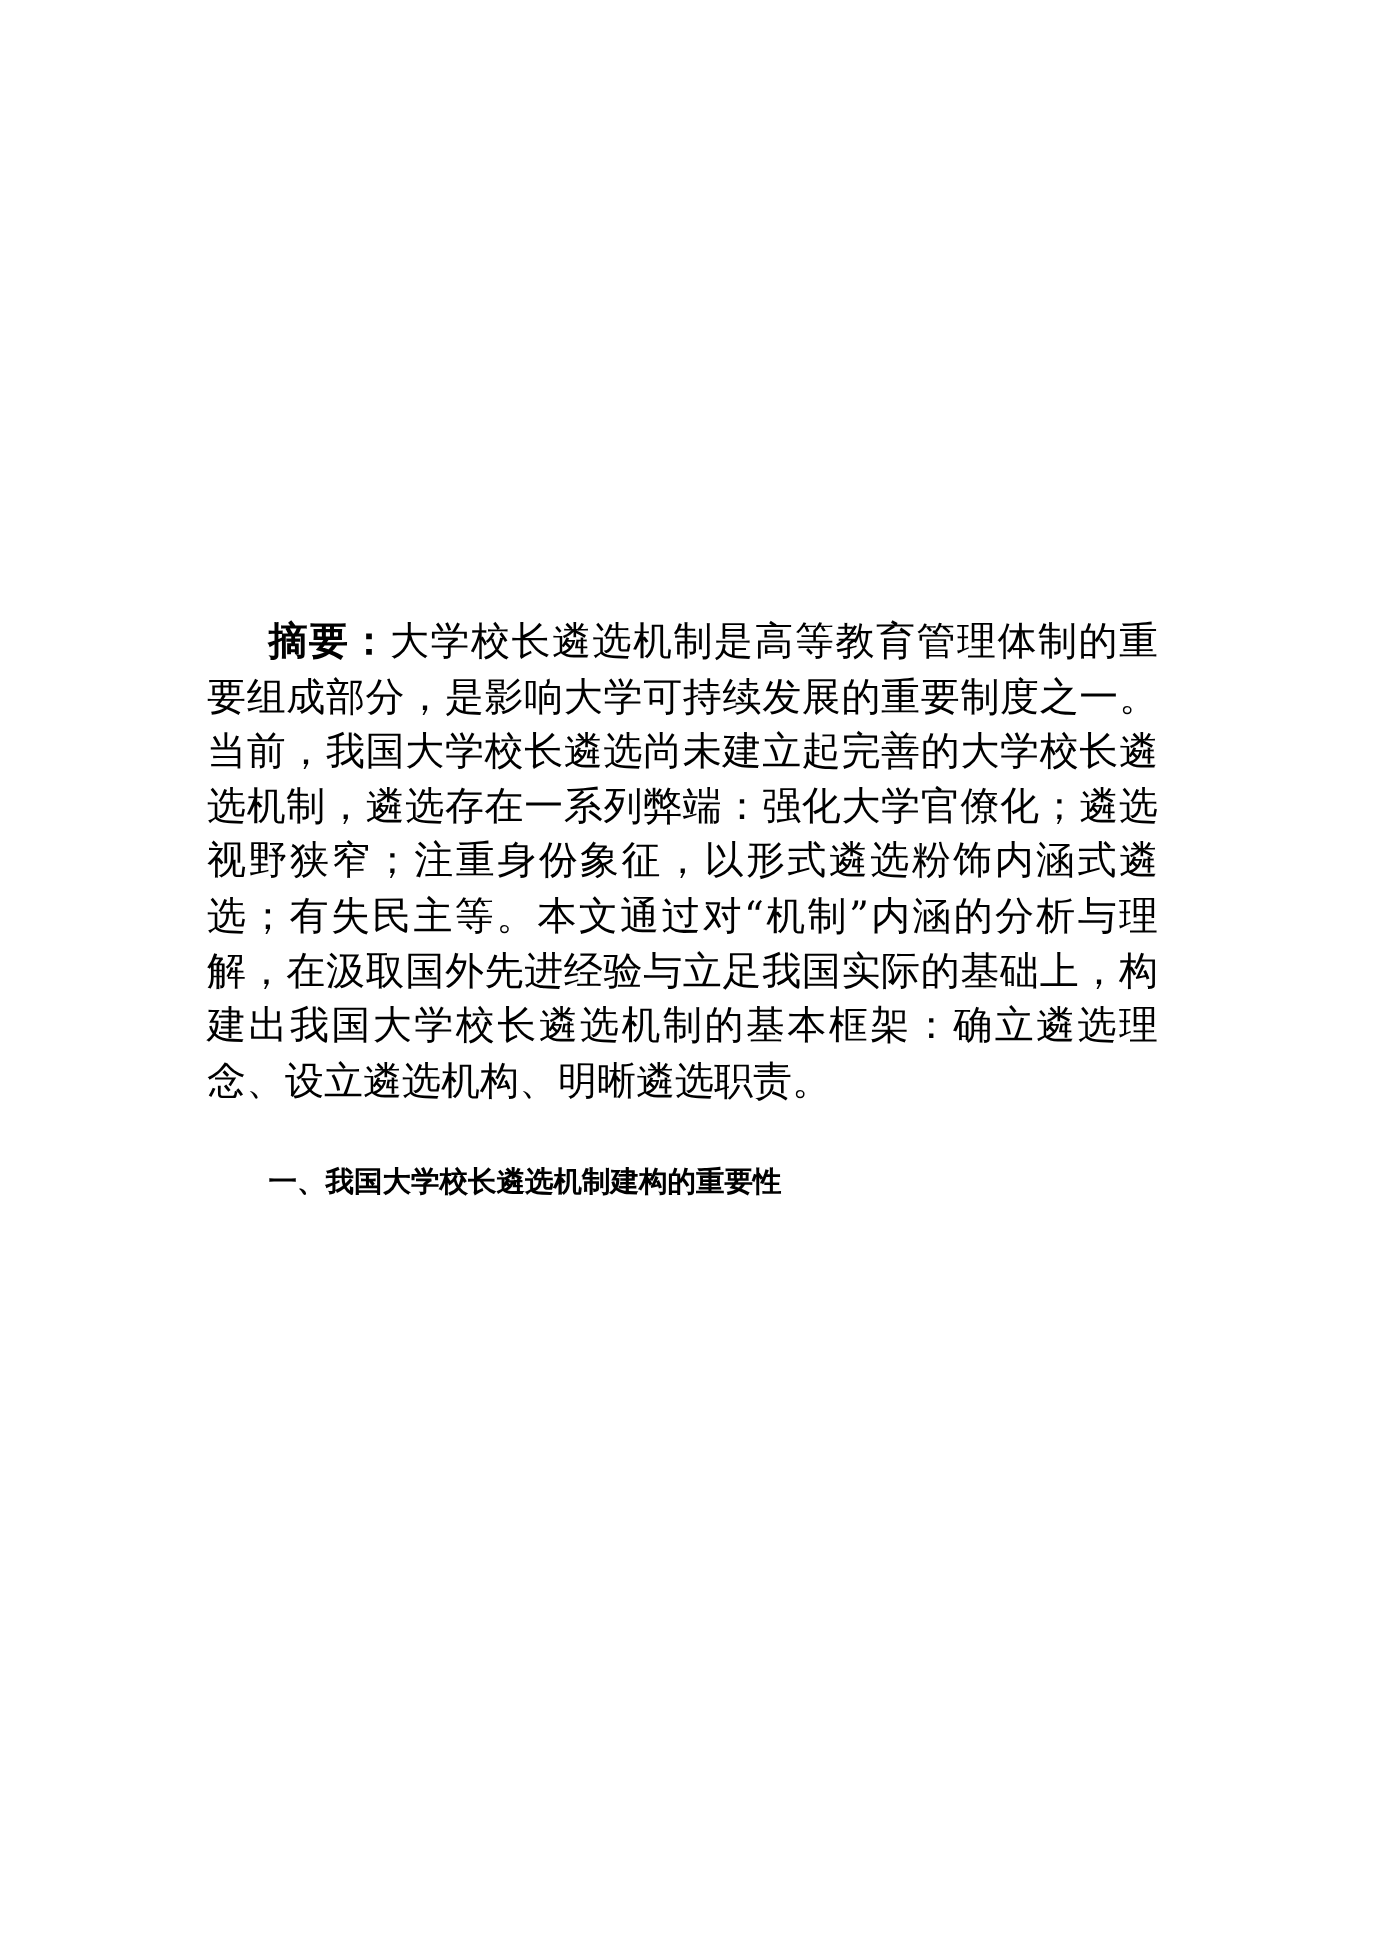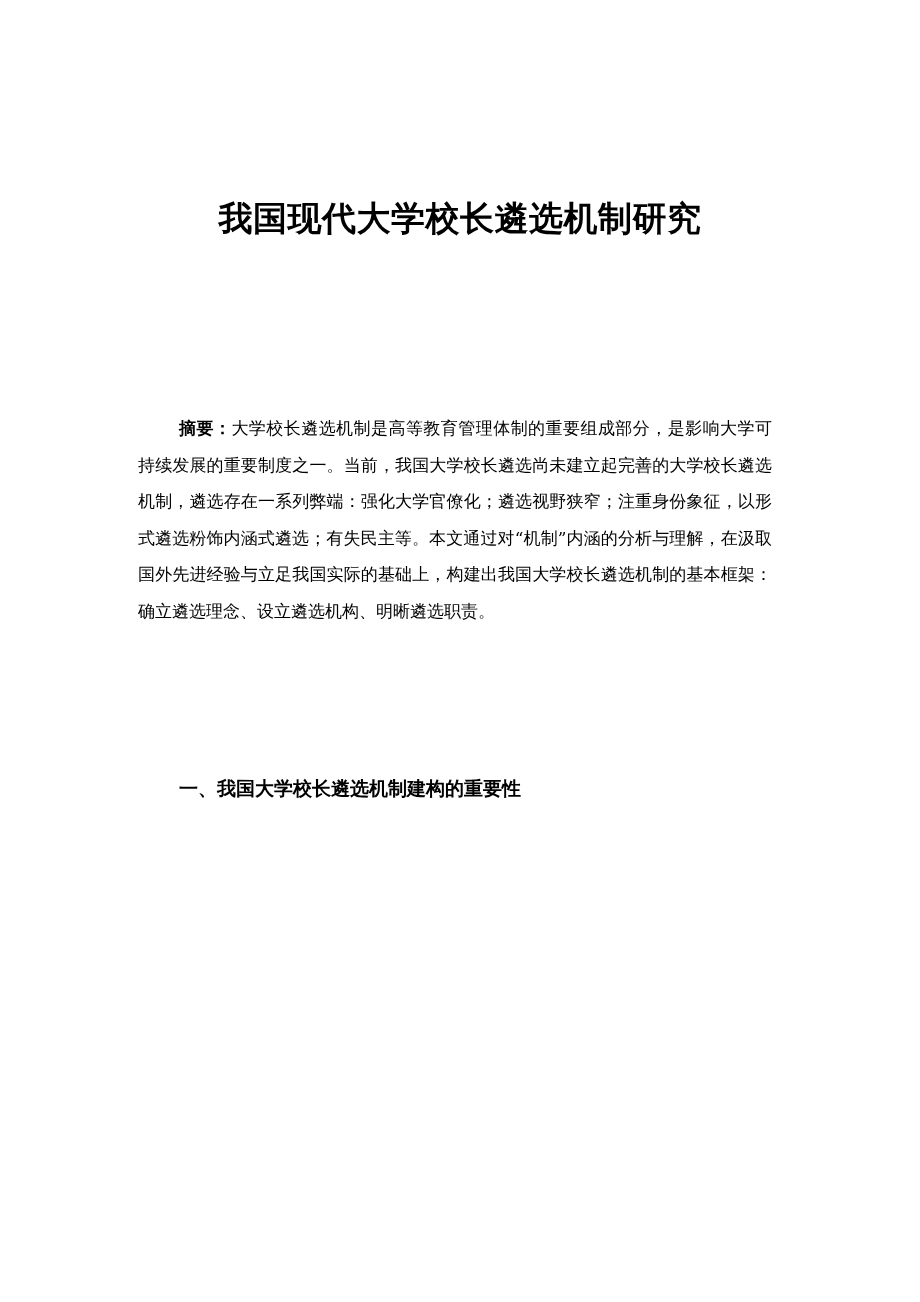--- a/index.html
+++ b/index.html
@@ -32,21 +32,21 @@
       font-weight: bold;
       font-size: 34px;
       line-height: 50px;
       letter-spacing: 0.5px;
       margin: 0;
     }
     .body-text {
       position: absolute;
       left: 138px;
       width: 634px;
-      font-size: 17px;
+      font-size: 26px;
       line-height: 36.6px;
       text-align: justify;
       margin: 0;
     }
     .indent {
       text-indent: 41px;
     }
     .label {
       font-family: "DejaVu Sans", "Liberation Sans", sans-serif;
       font-weight: bold;
@@ -64,21 +64,20 @@
       margin: 0;
     }
     .para1 { top: 841px; }
     .para2 { top: 1024px; }
   </style>
 </head>
 <body>
 
 <div class="page">
 
-  <h1 class="title">我国现代大学校长遴选机制研究</h1>
 
   <p class="body-text indent abstract"><span class="label">摘要：</span><span>大学校长遴选机制是高等教育管理体制的重要组成部分，是影响大学可持续发展的重要制度之一。当前，我国大学校长遴选尚未建立起完善的大学校长遴选机制，遴选存在一系列弊端：强化大学官僚化；遴选视野狭窄；注重身份象征，以形式遴选粉饰内涵式遴选；有失民主等。本文通过对“机制”内涵的分析与理解，在汲取国外先进经验与立足我国实际的基础上，构建出我国大学校长遴选机制的基本框架：确立遴选理念、设立遴选机构、明晰遴选职责。</span></p>
 
 
   <h2 class="section-heading">一、我国大学校长遴选机制建构的重要性</h2>
 
 
 
 </div>
 

